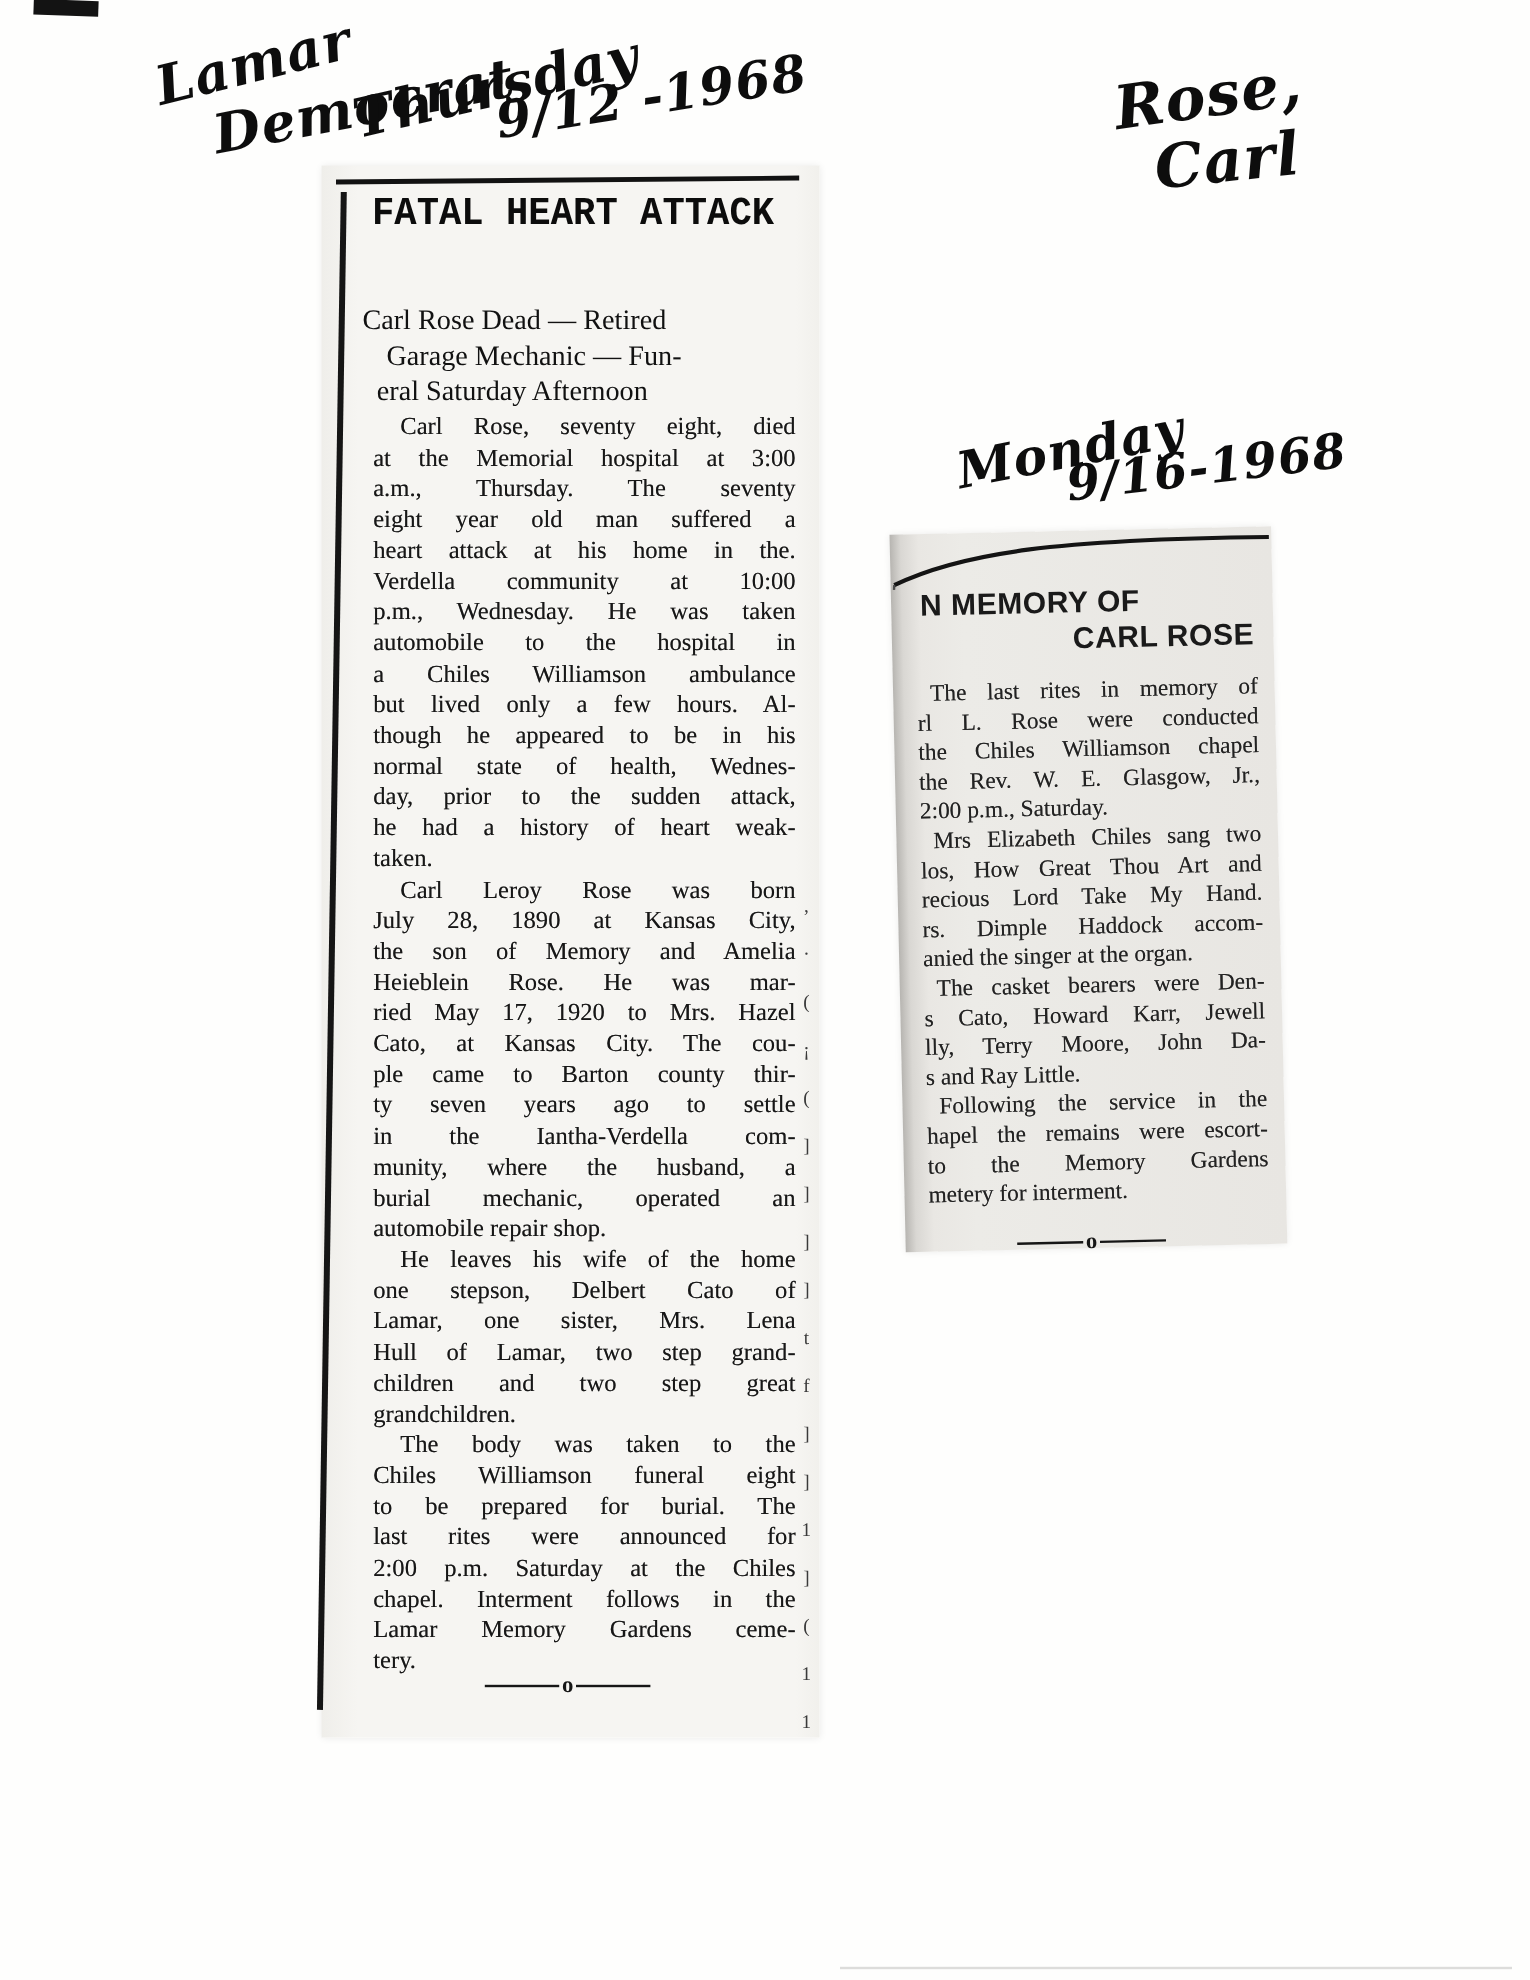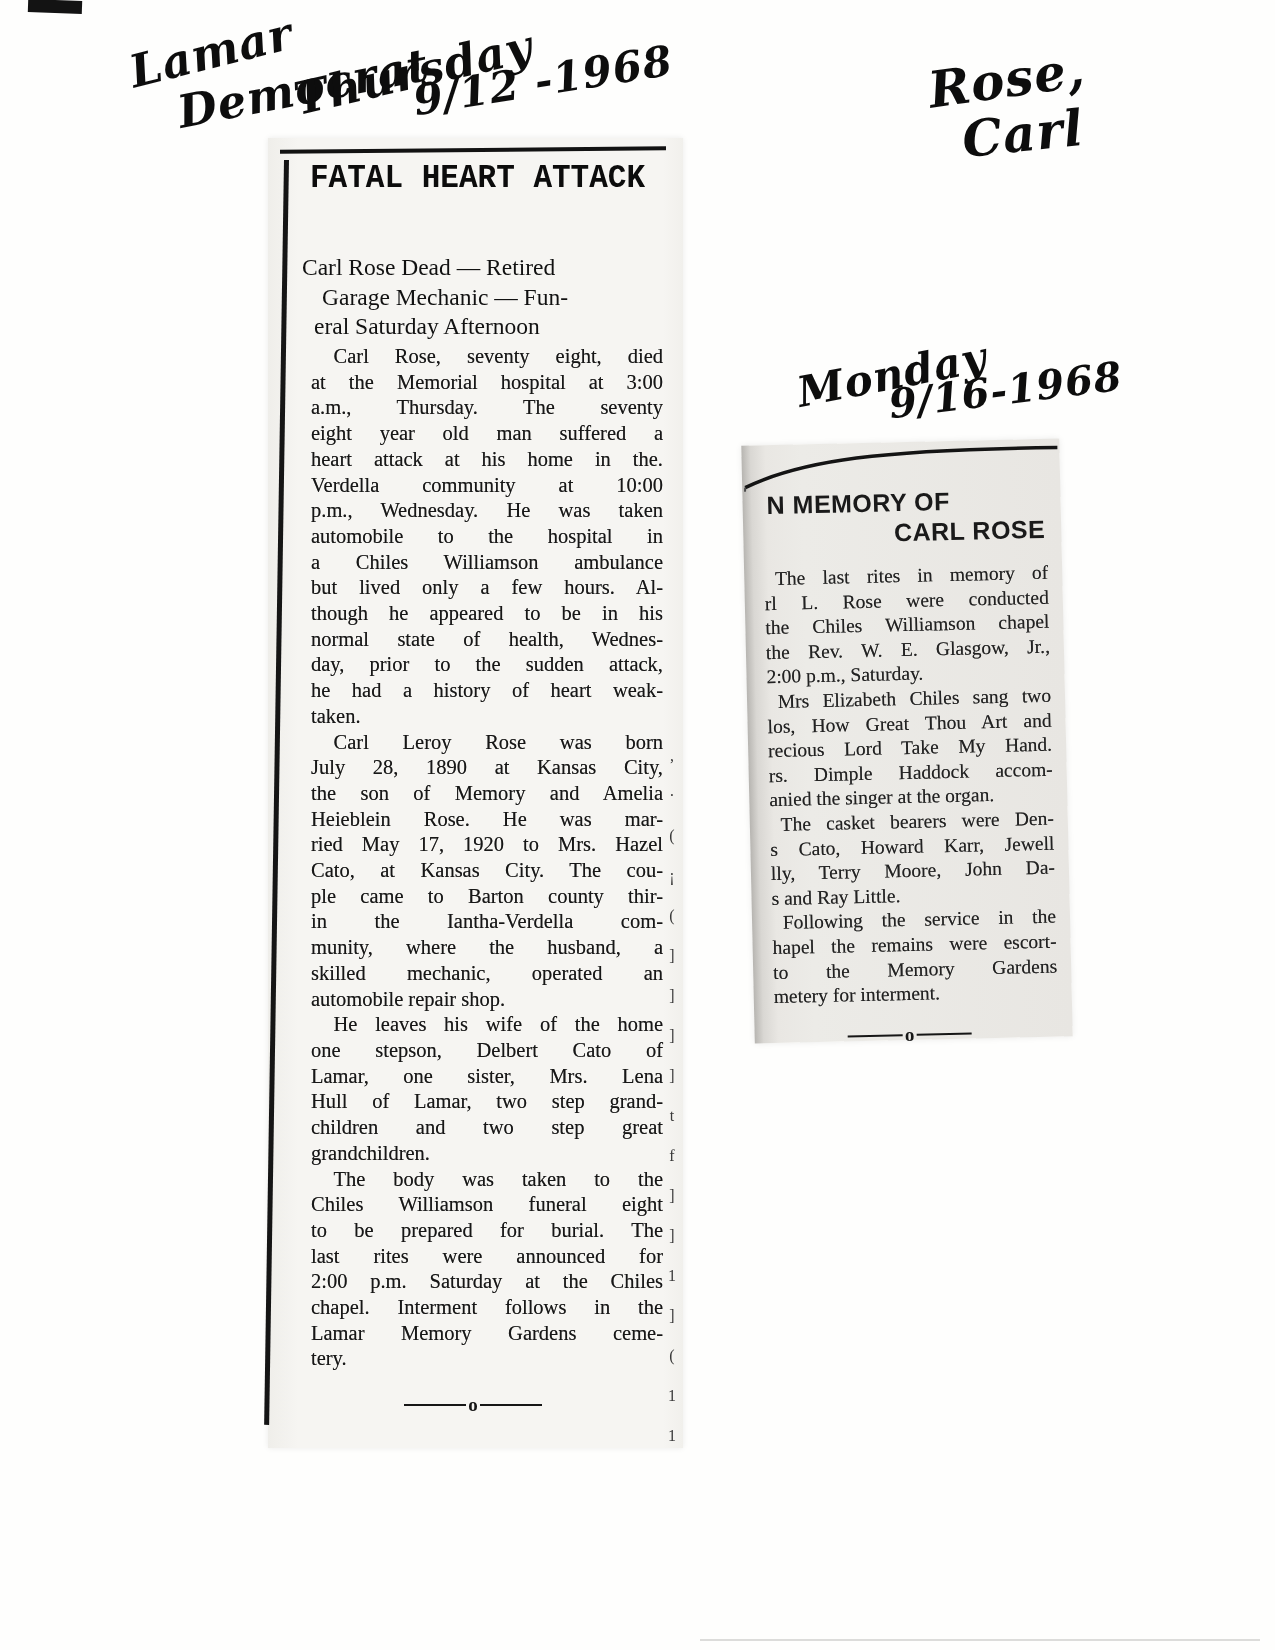--- a/index.html
+++ b/index.html
@@ -127,23 +127,24 @@
         <div class="bline last">taken.</div>
       </div>
       <div class="para">
         <div class="bline first">Carl Leroy Rose was born</div>
         <div class="bline">July 28, 1890 at Kansas City,</div>
         <div class="bline">the son of Memory and Amelia</div>
         <div class="bline">Heieblein Rose. He was mar-</div>
         <div class="bline">ried May 17, 1920 to Mrs. Hazel</div>
         <div class="bline">Cato, at Kansas City. The cou-</div>
         <div class="bline">ple came to Barton county thir-</div>
+        <div class="bline">ty seven years ago to settle</div>
         <div class="bline">in the Iantha-Verdella com-</div>
         <div class="bline">munity, where the husband, a</div>
-        <div class="bline">skilled mechanic, operated an</div>
+        <div class="bline">burial mechanic, operated an</div>
         <div class="bline last">automobile repair shop.</div>
       </div>
       <div class="para">
         <div class="bline first">He leaves his wife of the home</div>
         <div class="bline">one stepson, Delbert Cato of</div>
         <div class="bline">Lamar, one sister, Mrs. Lena</div>
         <div class="bline">Hull of Lamar, two step grand-</div>
         <div class="bline">children and two step great</div>
         <div class="bline last">grandchildren.</div>
       </div>

